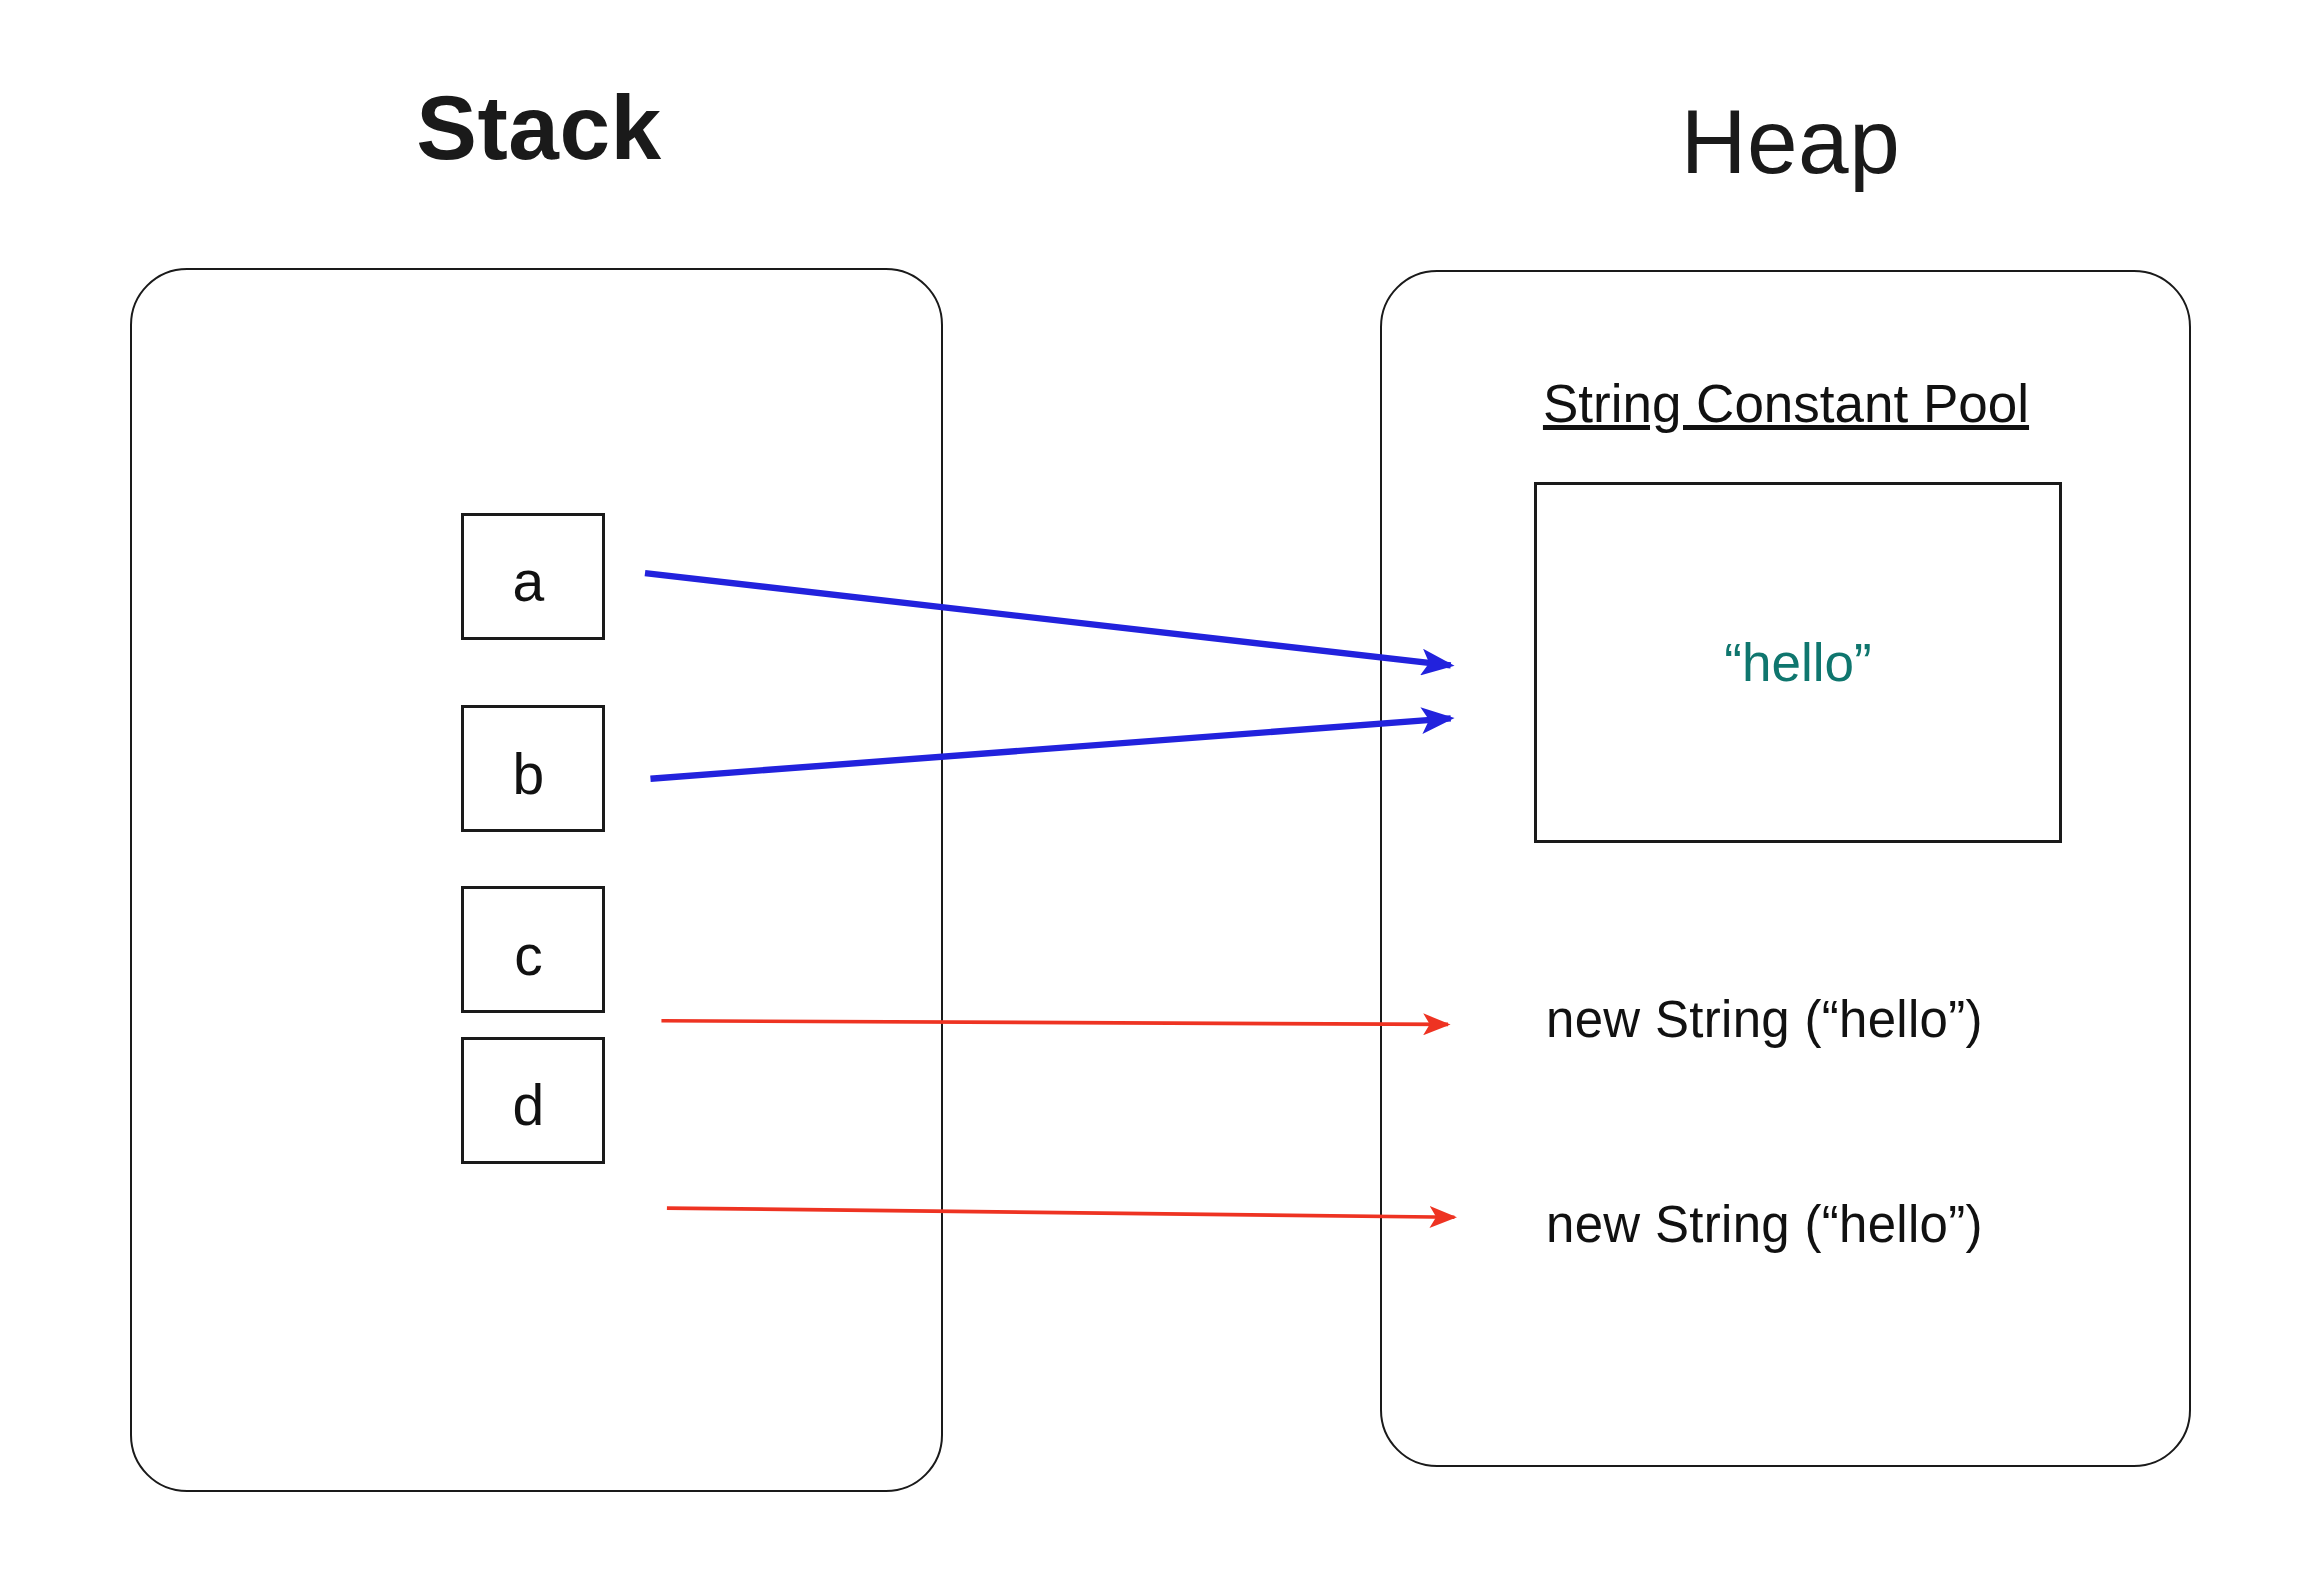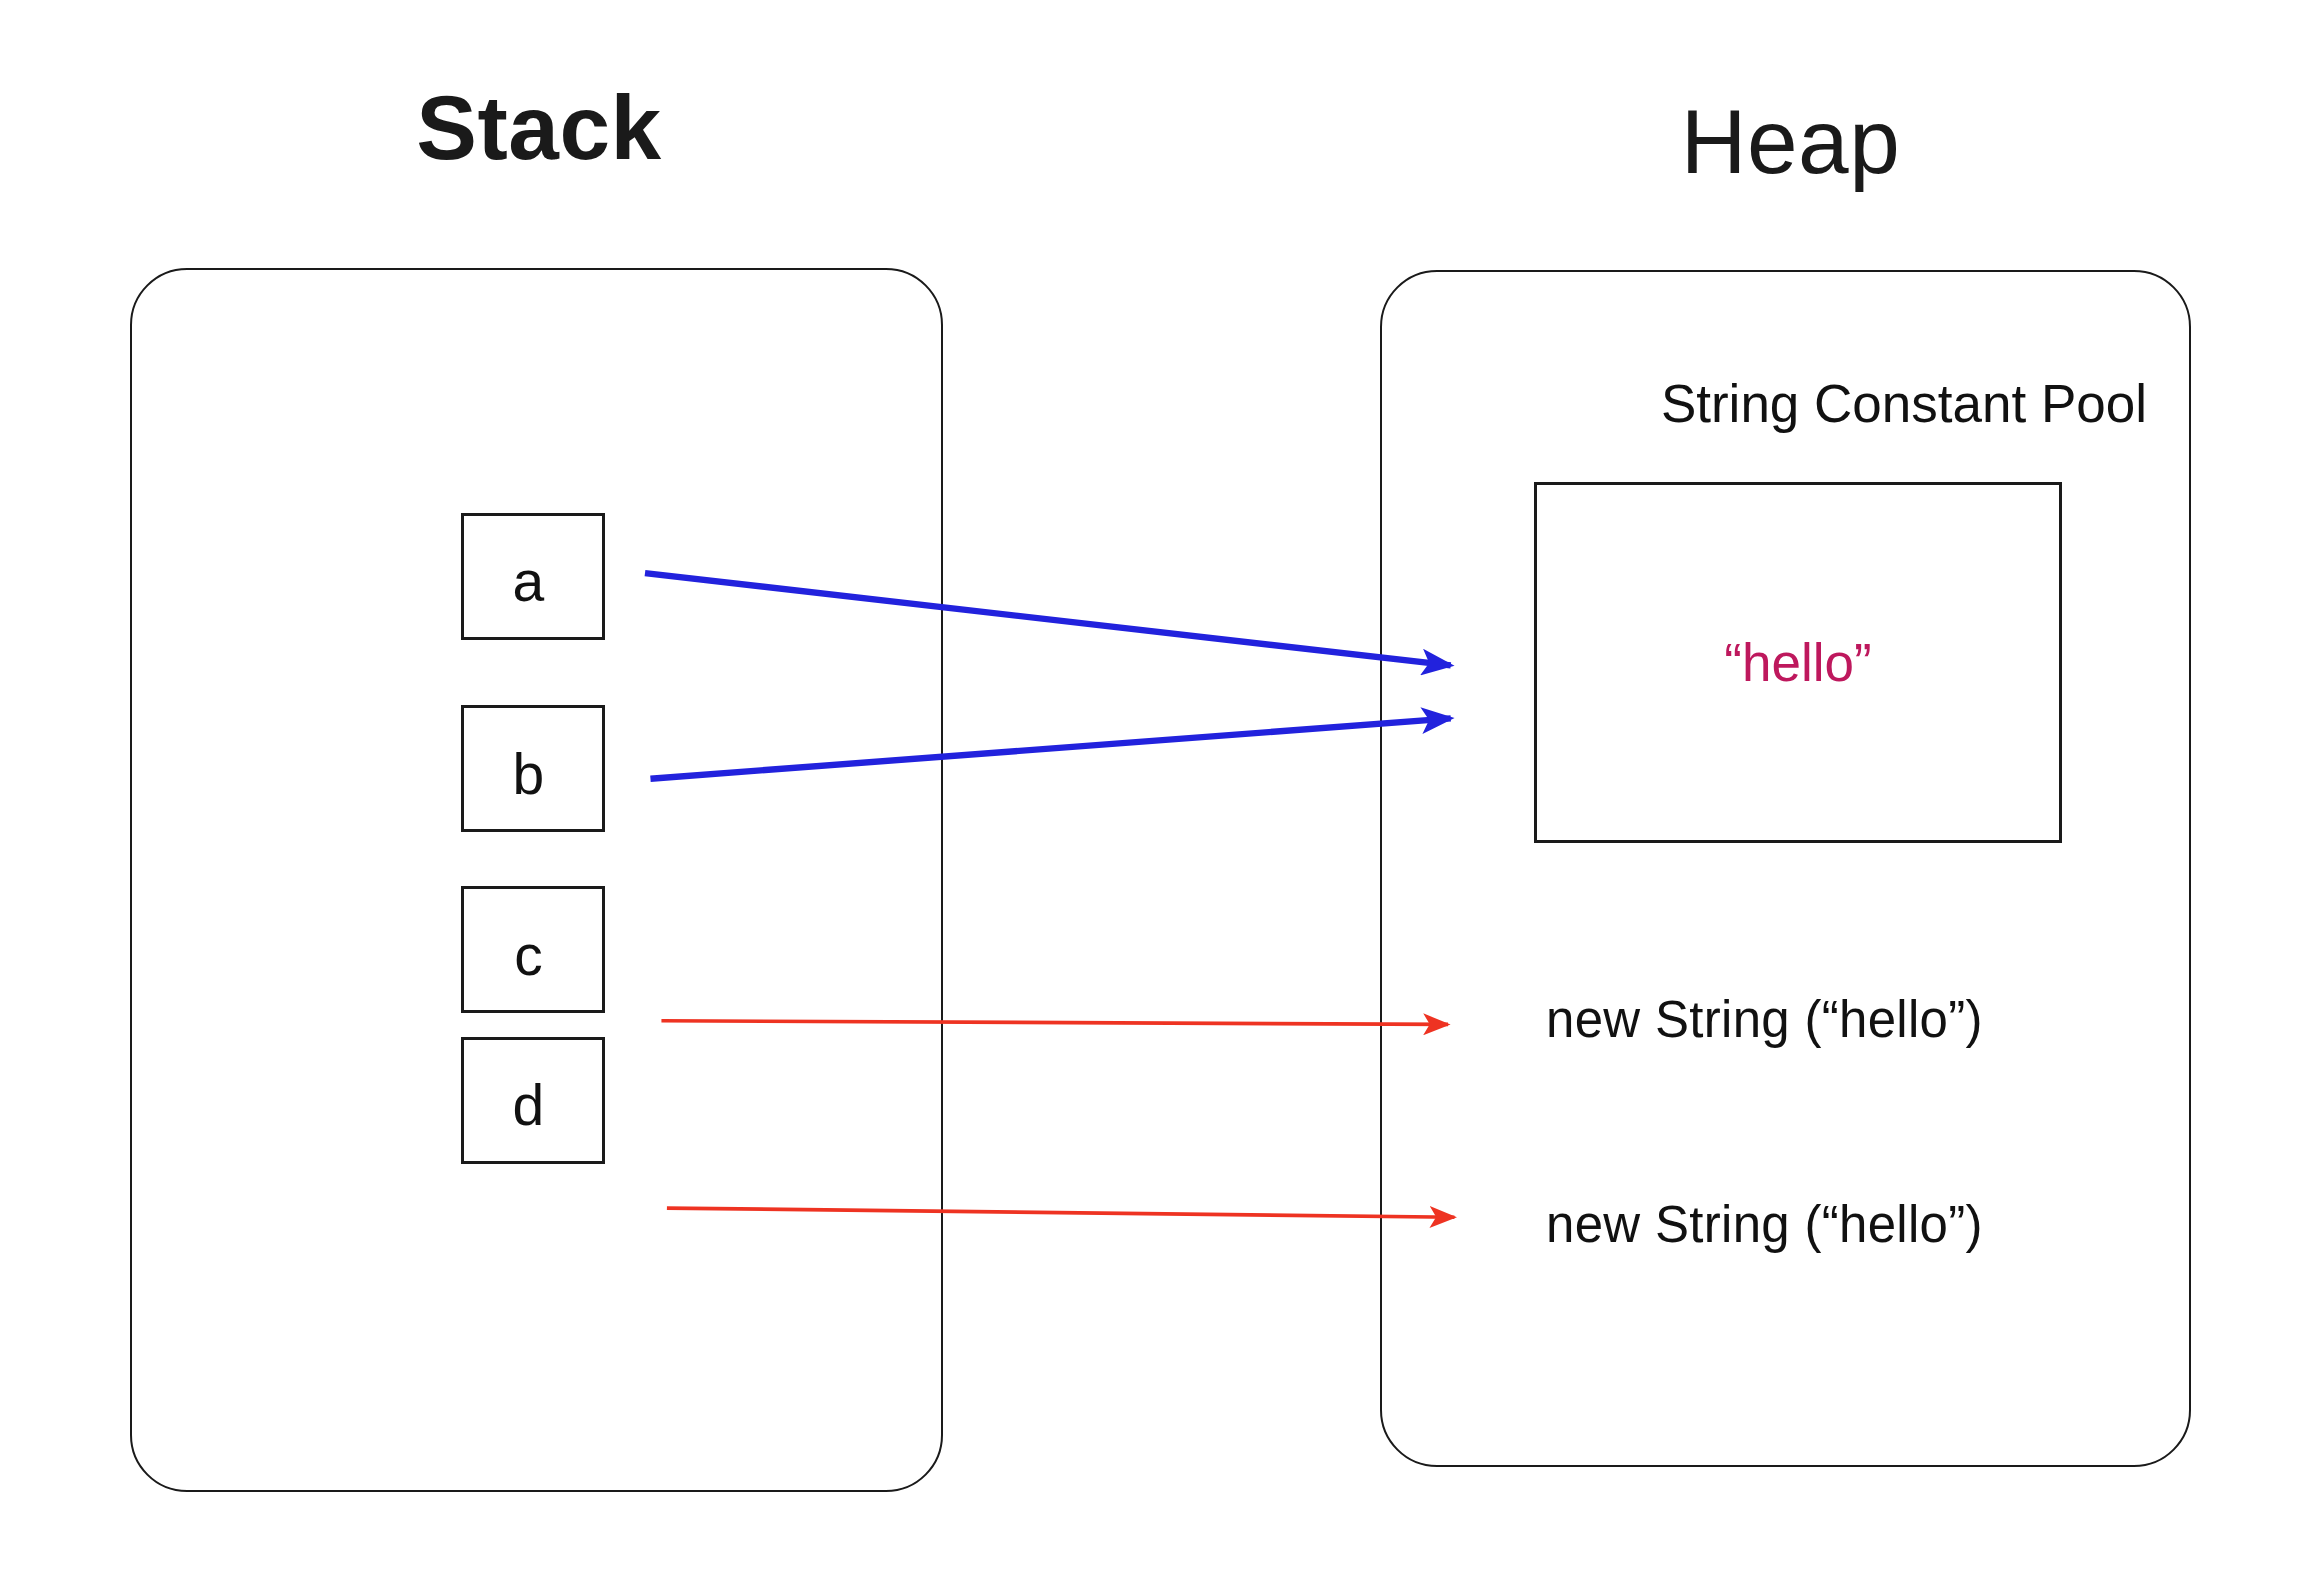--- a/index.html
+++ b/index.html
@@ -61,47 +61,48 @@
     width: 811px;
     height: 1197px;
   }
 
   
   #scp-label {
     position: absolute;
     left: 1425px;
     top: 377px;
     width: 722px;
-    text-align: right;
+    text-align: center;
     font-size: 53px;
     font-weight: 300;
     line-height: 1;
     color: #111111;
     white-space: nowrap;
+    text-decoration: underline;
   }
   #scp-box {
     position: absolute;
     left: 1534px;
     top: 482px;
     width: 528px;
     height: 361px;
     border: 3.7px solid #1a1a1a;
     box-sizing: border-box;
     background: transparent;
   }
   #scp-value {
     position: absolute;
     left: 1534px;
     top: 636px;
     width: 528px;
     text-align: center;
     font-size: 53px;
     font-weight: 400;
     line-height: 1;
-    color: #be185d;
+    color: #0f766e;
     white-space: nowrap;
   }
 
   
   .heap-object-label {
     position: absolute;
     font-size: 51px;
     font-weight: 300;
     line-height: 1;
     color: #111111;

